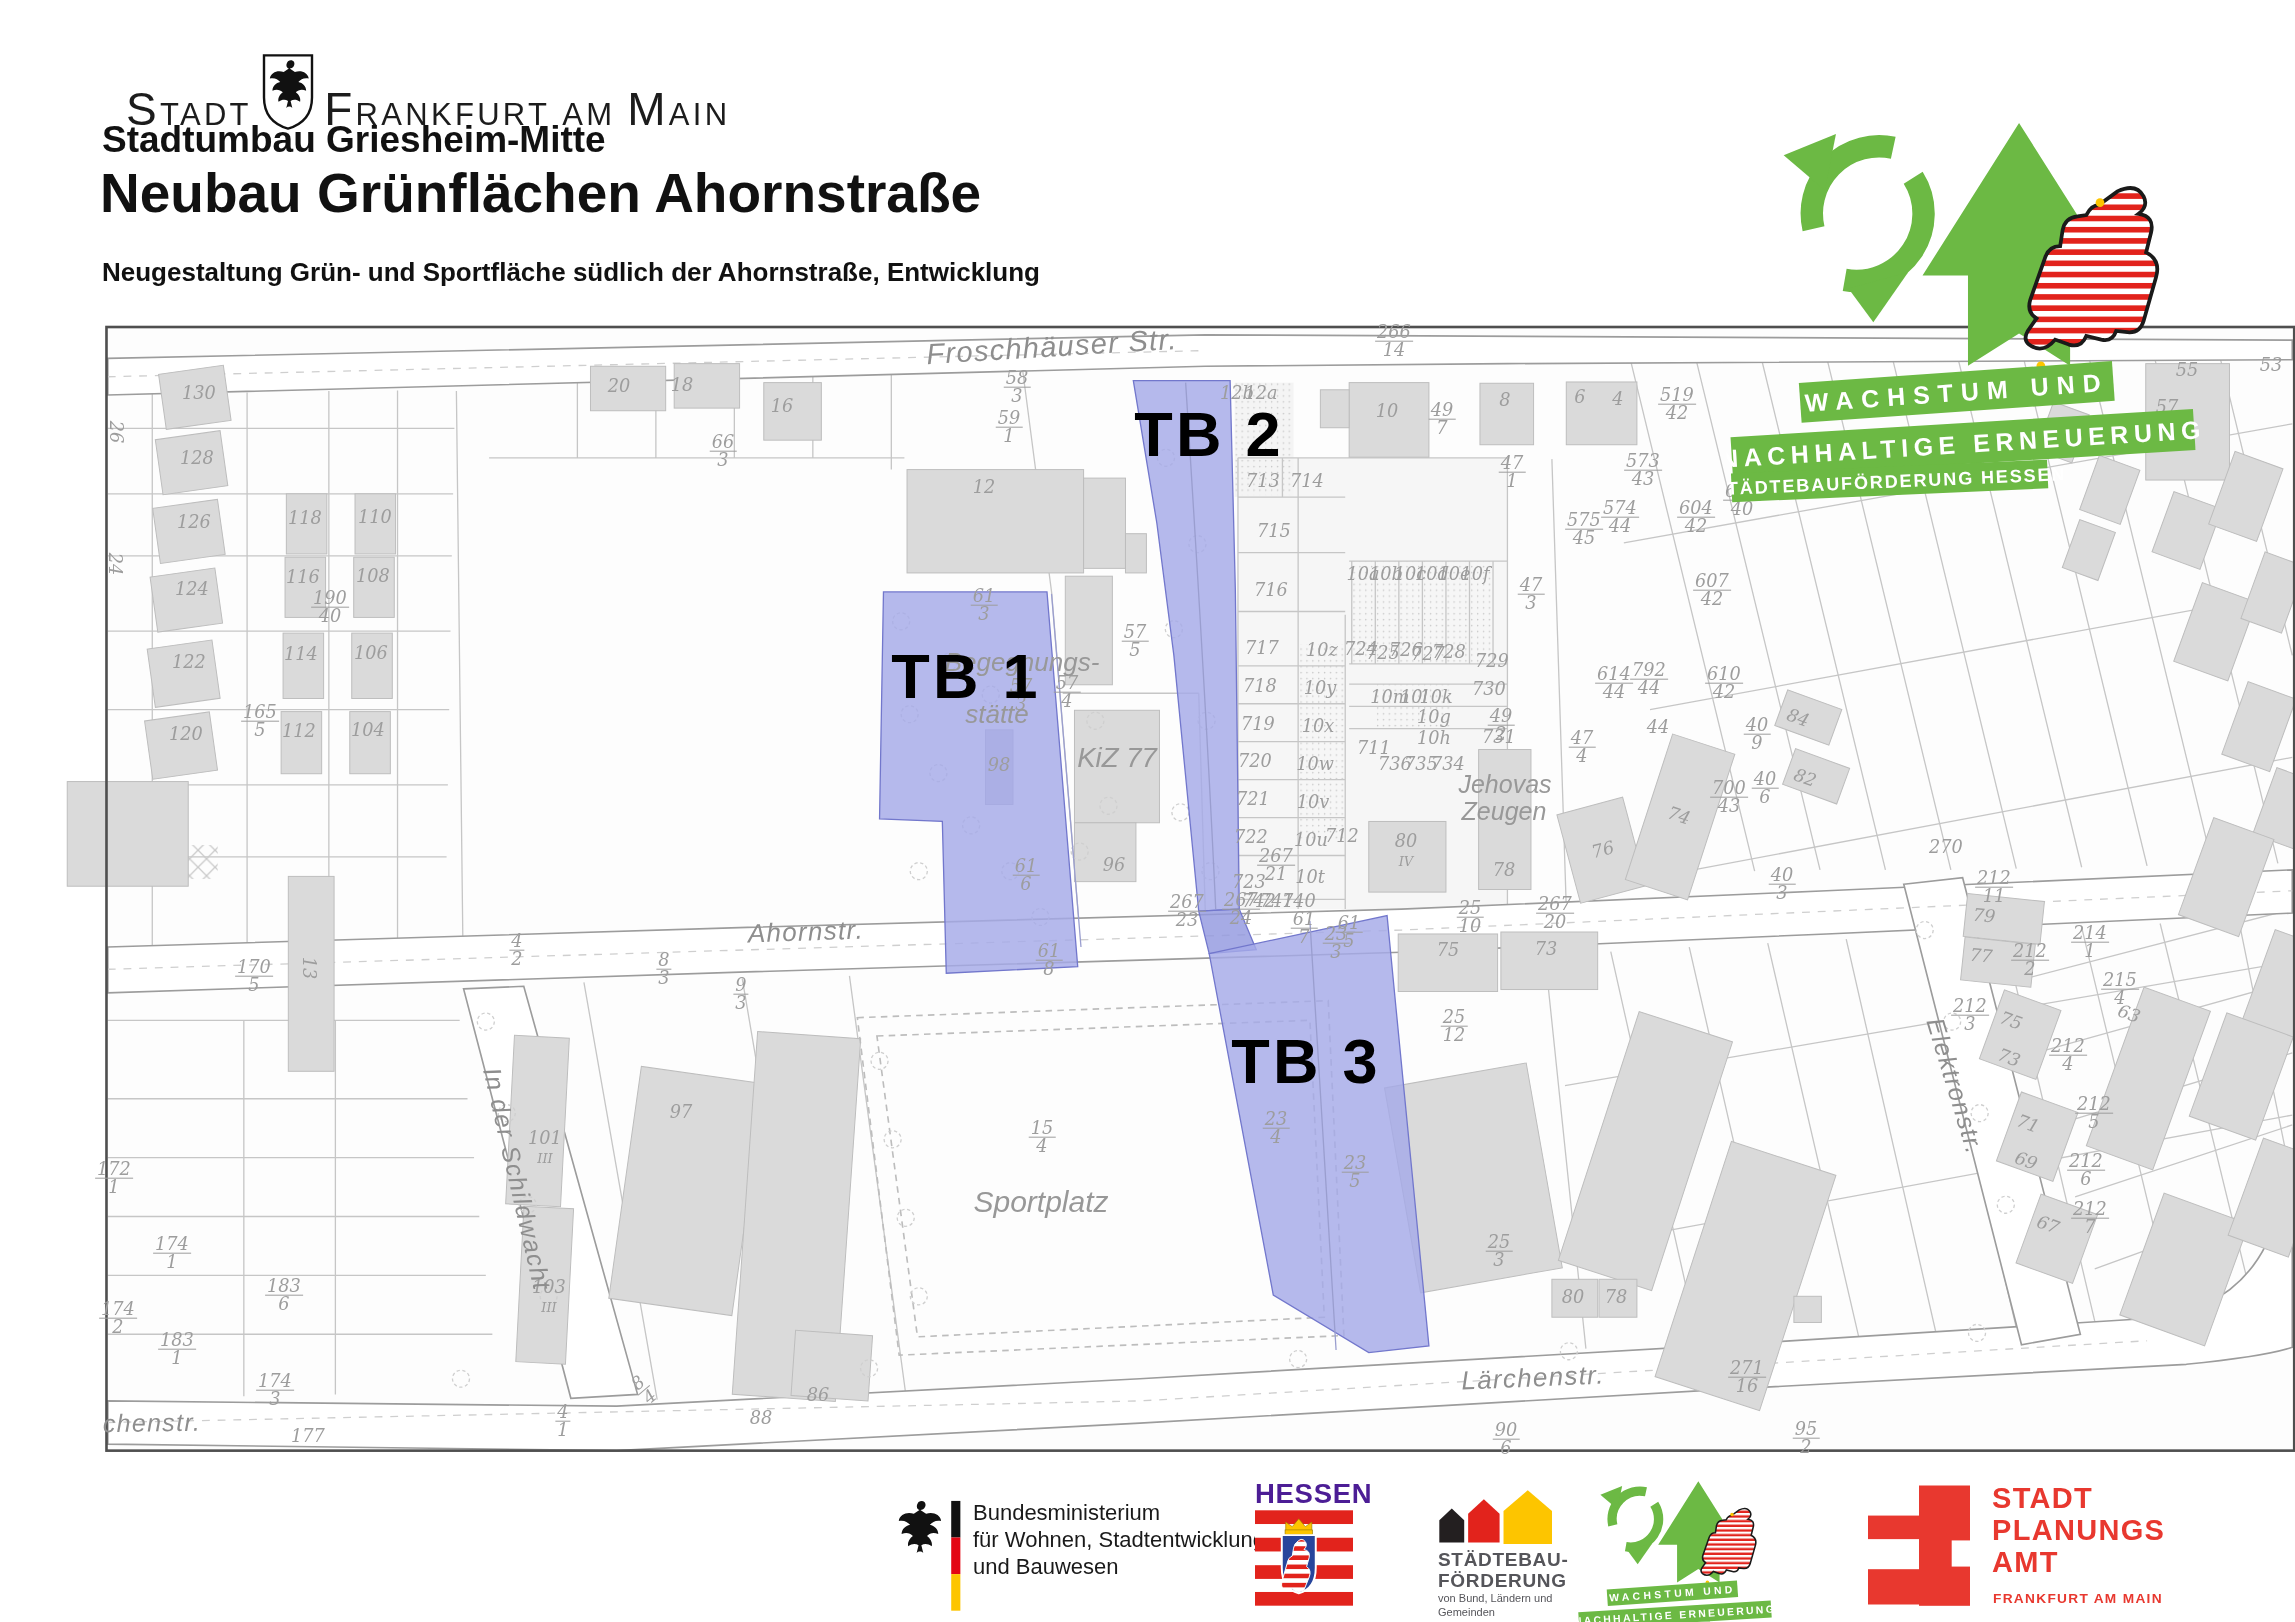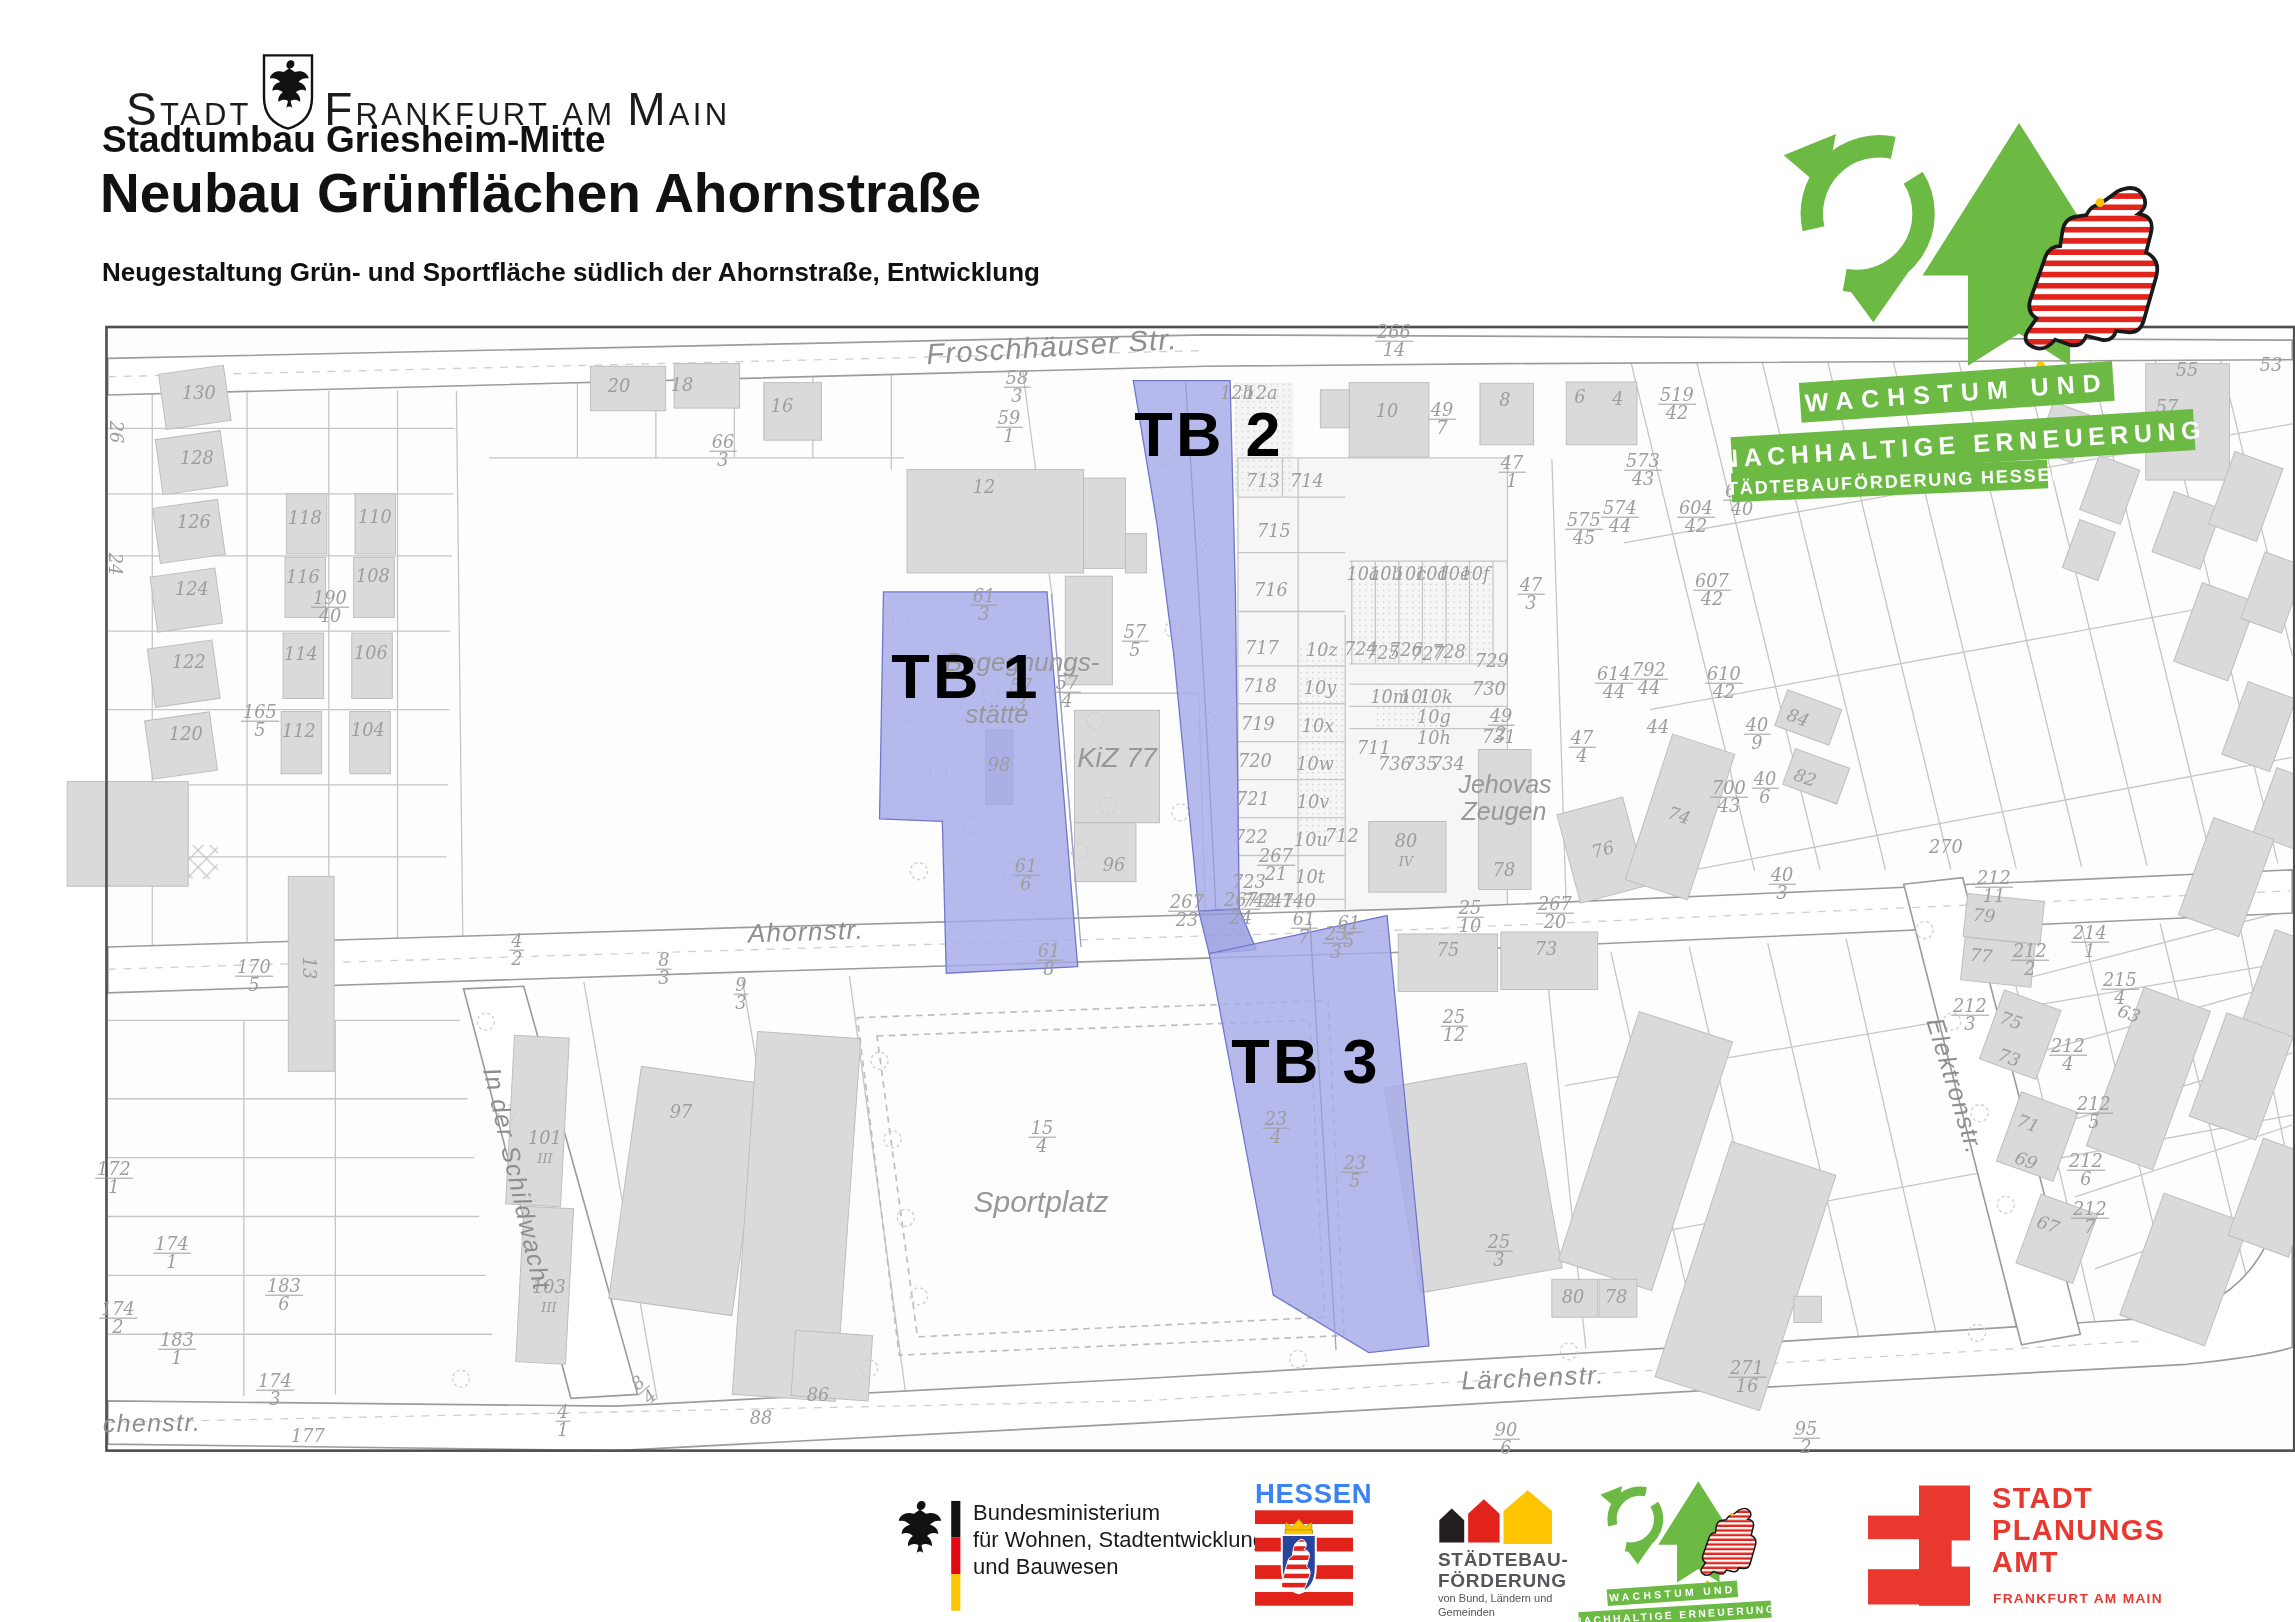--- a/index.html
+++ b/index.html
@@ -22,21 +22,21 @@
   .pl{font-family:"DejaVu Serif",serif;font-style:italic;font-size:17.7px;color:#9d9d9d;text-align:center;line-height:0.95;}
   .pl .fa{display:block;border-bottom:1px solid #9d9d9d;padding:0 2px;}
   .pl .fb{display:block;}
   .sl{font-family:"Liberation Sans",sans-serif;font-style:italic;font-size:26px;color:#8e8e8e;letter-spacing:1.3px;}
   .al{font-family:"Liberation Sans",sans-serif;font-weight:bold;font-size:63px;color:#000;letter-spacing:3.3px;}
   .cl{font-family:"Liberation Sans",sans-serif;font-style:italic;font-size:26px;color:#989898;}
 
   
   .bm-text{position:absolute;left:945px;top:1499px;font-size:22px;line-height:27px;color:#1a1a1a;}
   .hessen-word{position:absolute;left:1227px;top:1478px;width:99px;text-align:left;
-               font-size:27.5px;font-weight:bold;color:#3b82f6;letter-spacing:0.7px;}
+               font-size:27.5px;font-weight:bold;color:#4c1d95;letter-spacing:0.7px;}
   .stb-title{position:absolute;left:1410px;top:1549px;font-size:19px;font-weight:bold;color:#55555a;line-height:21px;letter-spacing:0.7px;}
   .stb-sub{position:absolute;left:1410px;top:1591px;font-size:11px;color:#55555a;line-height:14.4px;}
   .stpa-text{position:absolute;left:1964px;top:1482px;color:#e8382f;font-weight:bold;font-size:29px;line-height:32px;letter-spacing:1.3px;}
   .stpa-sub{position:absolute;left:1965px;top:1591px;color:#e8382f;font-weight:bold;font-size:13.7px;letter-spacing:1.3px;}
 </style>
 </head>
 <body>
 
 <div class="page">
 

